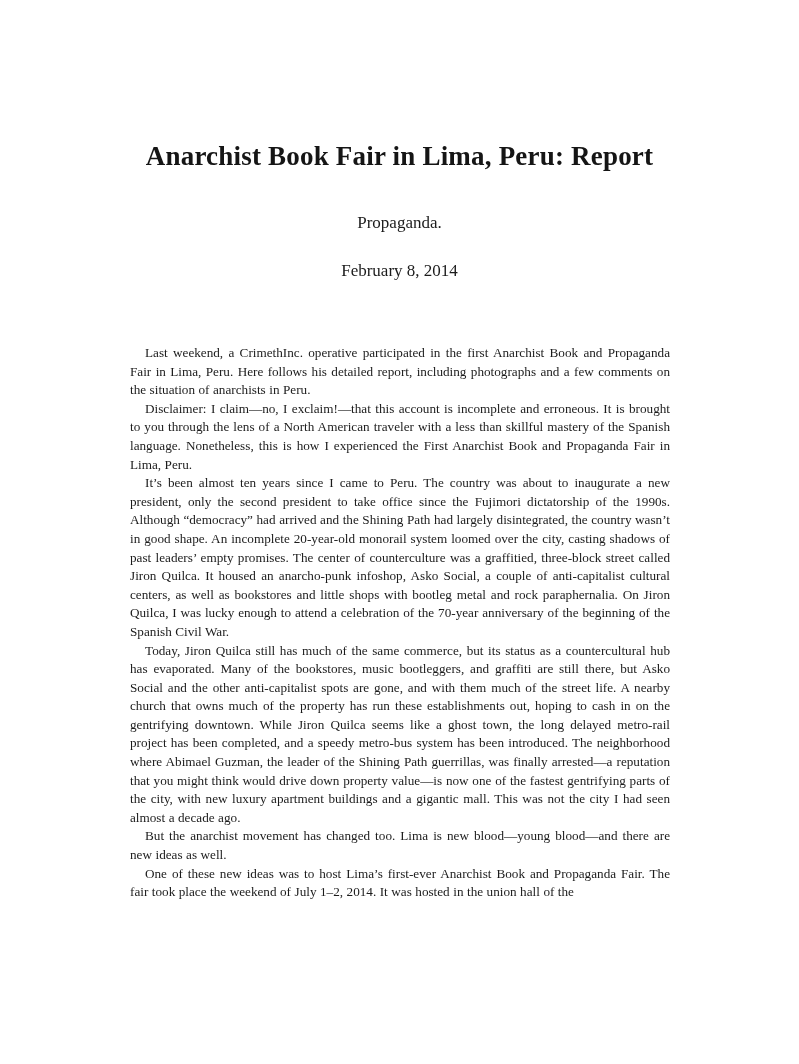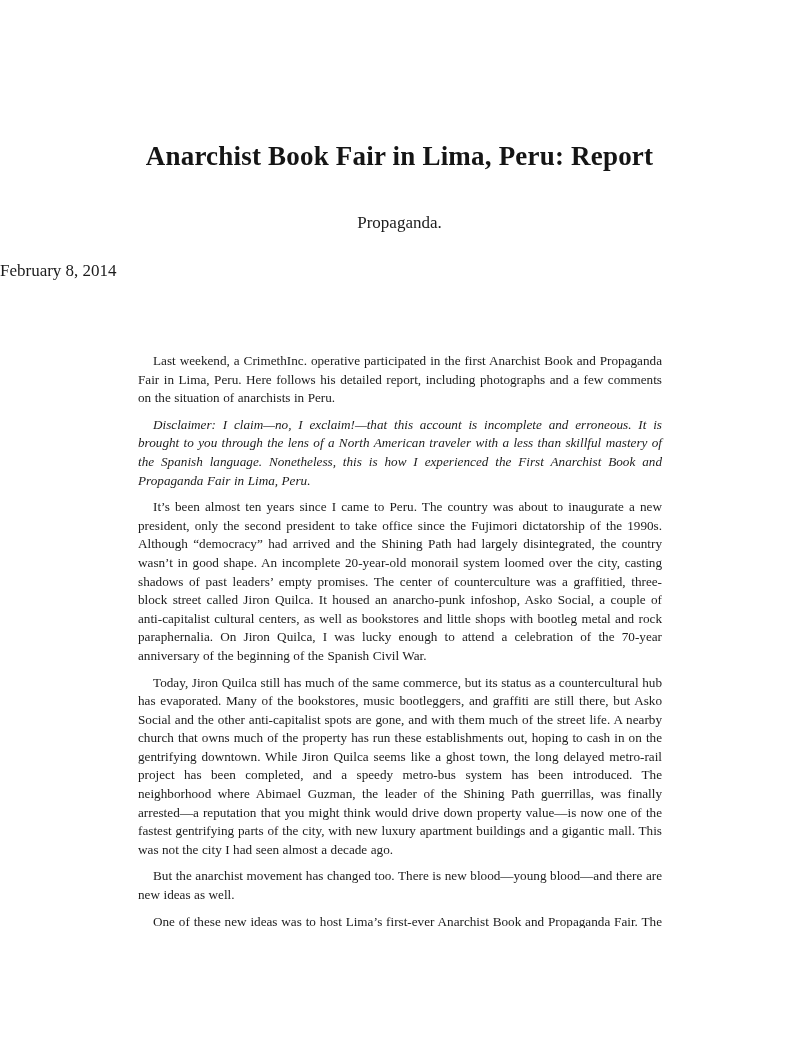--- a/index.html
+++ b/index.html
@@ -34,51 +34,50 @@
     width: 799px;
     text-align: center;
     font-size: 17px;
     color: #1b1b1b;
   }
   .doc-date {
     position: absolute;
     top: 261px;
     left: 0;
     width: 799px;
-    text-align: left;
+    text-align: center;
     font-size: 17px;
     color: #1b1b1b;
   }
   .doc-body {
     position: absolute;
     top: 344px;
     left: 130px;
     width: 540px;
     font-size: 13.2px;
     line-height: 18.6px;
     text-align: justify;
   }
   .para {
-    margin: 8px;
+    margin: 0;
     padding: 0;
     text-indent: 15px;
     word-spacing: 0.2px;
   }
   .para.italic {
-    font-style: italic;
   }
 </style>
 </head>
 <body>
 
 <div class="page">
   <div class="doc-title">Anarchist Book Fair in Lima, Peru: Report</div>
   <div class="doc-author">Propaganda.</div>
   <div class="doc-date">February 8, 2014</div>
   <div class="doc-body">
       <p class="para">Last weekend, a CrimethInc. operative participated in the first Anarchist Book and Propaganda Fair in Lima, Peru. Here follows his detailed report, including photographs and a few comments on the situation of anarchists in Peru.</p>
       <p class="para italic">Disclaimer: I claim—no, I exclaim!—that this account is incomplete and erroneous. It is brought to you through the lens of a North American traveler with a less than skillful mastery of the Spanish language. Nonetheless, this is how I experienced the First Anarchist Book and Propaganda Fair in Lima, Peru.</p>
       <p class="para">It’s been almost ten years since I came to Peru. The country was about to inaugurate a new president, only the second president to take office since the Fujimori dictatorship of the 1990s. Although “democracy” had arrived and the Shining Path had largely disintegrated, the country wasn’t in good shape. An incomplete 20-year-old monorail system loomed over the city, casting shadows of past leaders’ empty promises. The center of counterculture was a graffitied, three-block street called Jiron Quilca. It housed an anarcho-punk infoshop, Asko Social, a couple of anti-capitalist cultural centers, as well as bookstores and little shops with bootleg metal and rock paraphernalia. On Jiron Quilca, I was lucky enough to attend a celebration of the 70-year anniversary of the beginning of the Spanish Civil War.</p>
       <p class="para">Today, Jiron Quilca still has much of the same commerce, but its status as a countercultural hub has evaporated. Many of the bookstores, music bootleggers, and graffiti are still there, but Asko Social and the other anti-capitalist spots are gone, and with them much of the street life. A nearby church that owns much of the property has run these establishments out, hoping to cash in on the gentrifying downtown. While Jiron Quilca seems like a ghost town, the long delayed metro-rail project has been completed, and a speedy metro-bus system has been introduced. The neighborhood where Abimael Guzman, the leader of the Shining Path guerrillas, was finally arrested—a reputation that you might think would drive down property value—is now one of the fastest gentrifying parts of the city, with new luxury apartment buildings and a gigantic mall. This was not the city I had seen almost a decade ago.</p>
-      <p class="para">But the anarchist movement has changed too. There is new blood—young blood—and there are new ideas as well.</p>
+      <p class="para">But the anarchist movement has changed too. Lima is new blood—young blood—and there are new ideas as well.</p>
       <p class="para">One of these new ideas was to host Lima’s first-ever Anarchist Book and Propaganda Fair. The fair took place the weekend of July 1–2, 2014. It was hosted in the union hall of the</p>
     </div>
 </div>
 
 </body></html>

